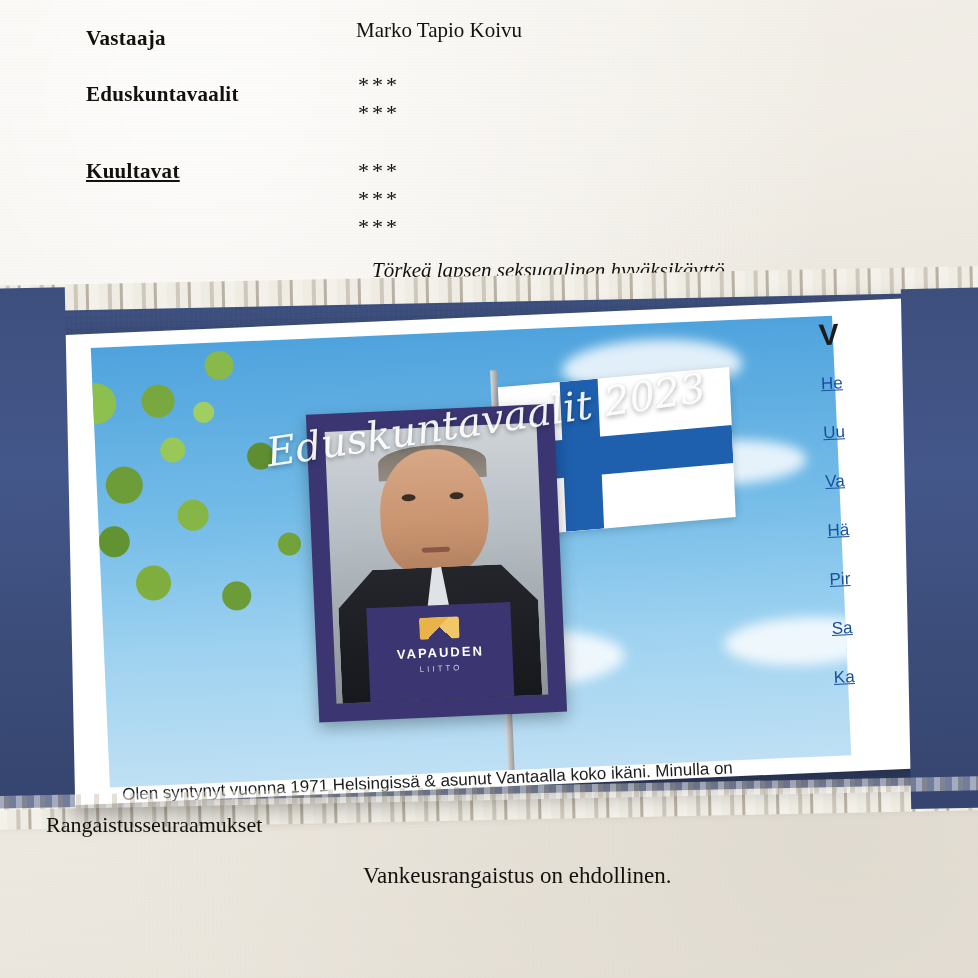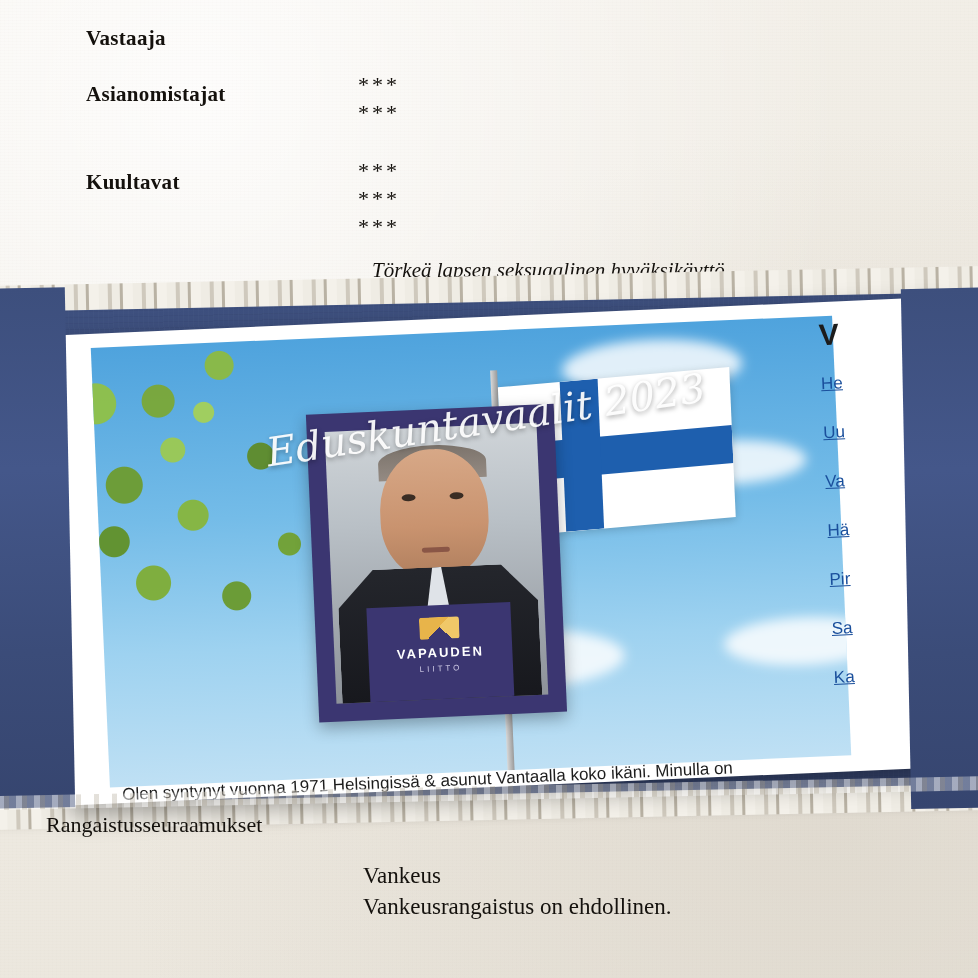--- a/index.html
+++ b/index.html
@@ -360,26 +360,27 @@
 </head>
 <body>
 
 <div id="stage">
 
   <div class="paper-bg"></div>
   <div class="paper-grain"></div>
 
   <div class="doc">
     <div class="doc-label" style="left:46px; top:26px;">Vastaaja</div>
-
-    <div class="doc-label" style="left:46px; top:82px;">Asianomistajat</div>
+    <div class="doc-value" style="left:316px; top:18px;">Marko Tapio Koivu</div>
+
+    <div class="doc-label" style="left:46px; top:82px;">Eduskuntavaalit</div>
     <div class="stars" style="left:318px; top:72px;">***</div>
     <div class="stars" style="left:318px; top:100px;">***</div>
 
-    <div class="doc-label" style="left:46px; top:170px;">Kuultavat</div>
+    <div class="doc-label" style="left:46px; top:159px;text-decoration:underline;">Kuultavat</div>
     <div class="stars" style="left:318px; top:158px;">***</div>
     <div class="stars" style="left:318px; top:186px;">***</div>
     <div class="stars" style="left:318px; top:214px;">***</div>
 
     <div class="doc-label" style="left:52px; top:283px;">Asia</div>
     <div class="doc-value" style="left:332px; top:258px;font-style:italic;">Törkeä lapsen seksuaalinen hyväksikäyttö</div>
   </div>
 
   <div class="band">
     <div class="band-grain"></div>
@@ -440,18 +441,17 @@
   </div>
 
   <div class="band-overlay-left"></div>
   <div class="band-overlay-right"></div>
 
   <div class="edge-noise" style="top:786px; transform: rotate(-1.15deg);"></div>
 
   <div class="bottom-block">
     <div class="bottom-head">Rangaistusseuraamukset</div>
     <div class="bottom-lines">
-      <div>Vankeus</div>
       <div>Vankeusrangaistus on ehdollinen.</div>
     </div>
   </div>
 
 </div>
 
 </body></html>

